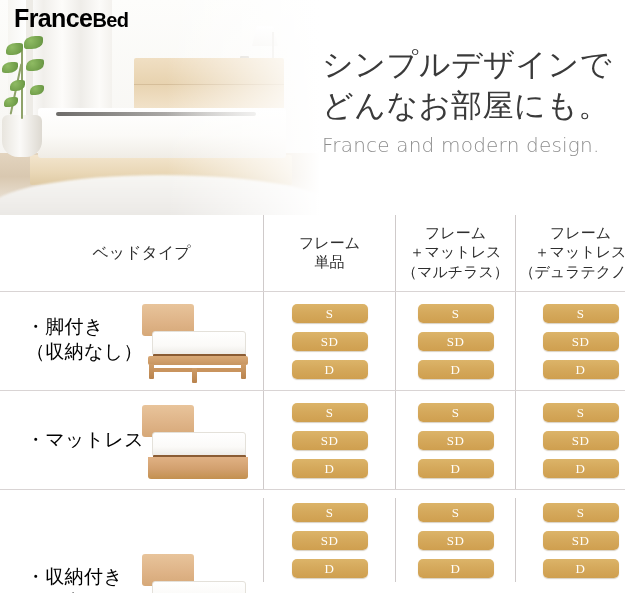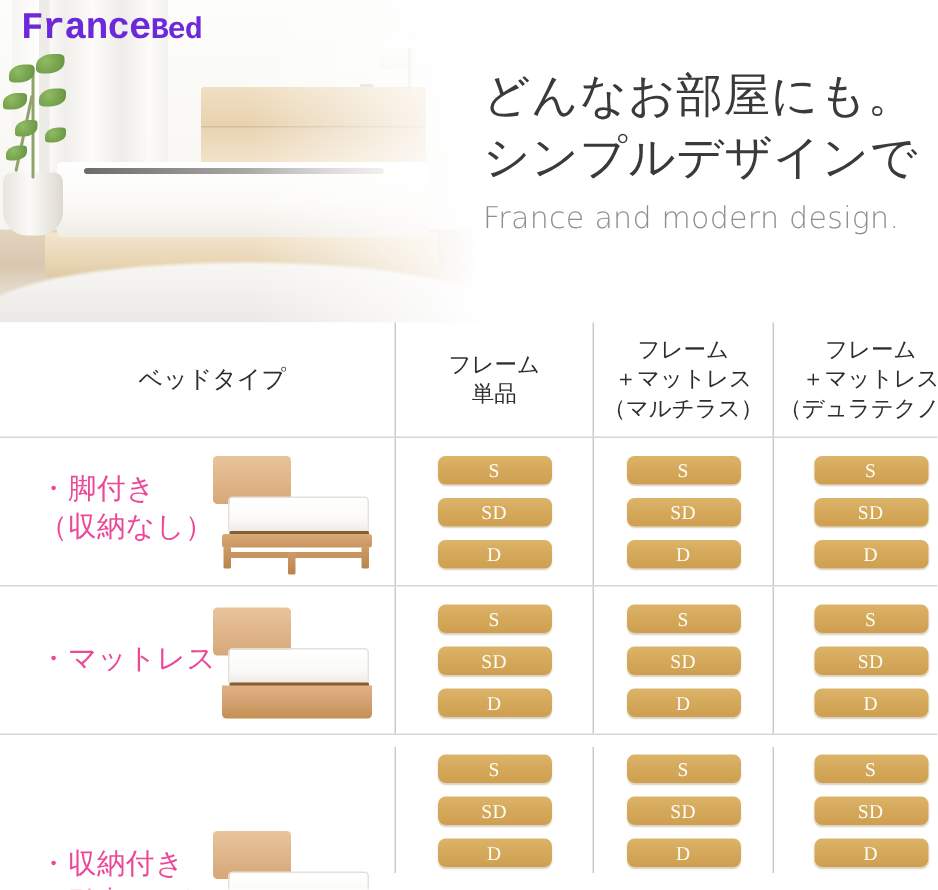--- a/index.html
+++ b/index.html
@@ -111,25 +111,25 @@
     background: #d8d4cc; border-radius: 1px;
   }
   .photo-fade {
     position: absolute; left: 0; top: 0; width: 320px; height: 215px;
     background: linear-gradient(to right, rgba(255,255,255,0) 0%,
       rgba(255,255,255,0) 52%, rgba(255,255,255,.55) 78%, #ffffff 100%);
   }
 
   .logo {
     position: absolute; left: 14px; top: 6px; z-index: 6;
-    font-family: Liberation Mono, monospace;
+    font-family: Liberation Sans, sans-serif;
     font-weight: bold;
     font-size: 25px;
     letter-spacing: -0.6px;
-    color: #6d28d9;
+    color: #000000;
     line-height: 1;
     white-space: nowrap;
   }
   .logo .small { font-size: 20px; }
 
   .hero-copy {
     position: absolute; left: 322px; top: 44px; width: 300px;
   }
   .hero-jp {
     font-family: "DejaVu Sans", "Liberation Sans", sans-serif;
@@ -195,21 +195,21 @@
     font-weight: 400;
     white-space: pre-line;
   }
   .th-label.main { font-size: 16px; }
 
   .row-label {
     position: absolute;
     left: 6px;
     font-family: "DejaVu Sans", "Liberation Sans", sans-serif;
     font-size: 19px;
-    color: #ec4899;
+    color: #000000;
     line-height: 1.3;
     white-space: pre-line;
     letter-spacing: .3px;
   }
 
   
   .pill {
     width: 76px; height: 19px;
     margin: 4.5px 0;
     border-radius: 5px;
@@ -301,22 +301,22 @@
     <div class="leaf" style="left:30px;bottom:120px;width:14px;height:10px;"></div>
     <div class="leaf" style="left:4px;bottom:108px;width:14px;height:10px;"></div>
 
     <div class="photo-rug"></div>
     <div class="photo-fade"></div>
   </div>
 
   <div class="logo"><span>France</span><span class="small">Bed</span></div>
 
   <div class="hero-copy">
+    <div class="hero-jp">シンプルデザインで</div>
     <div class="hero-jp">どんなお部屋にも。</div>
-    <div class="hero-jp">シンプルデザインで</div>
     <div class="hero-en">France and modern design.</div>
   </div>
 </div>
 
 <div class="spec-table">
 
   <div class="t-row header">
     <div class="c-type">
       <div class="th-label main" style="width:100%;">ベッドタイプ</div>
     </div>

